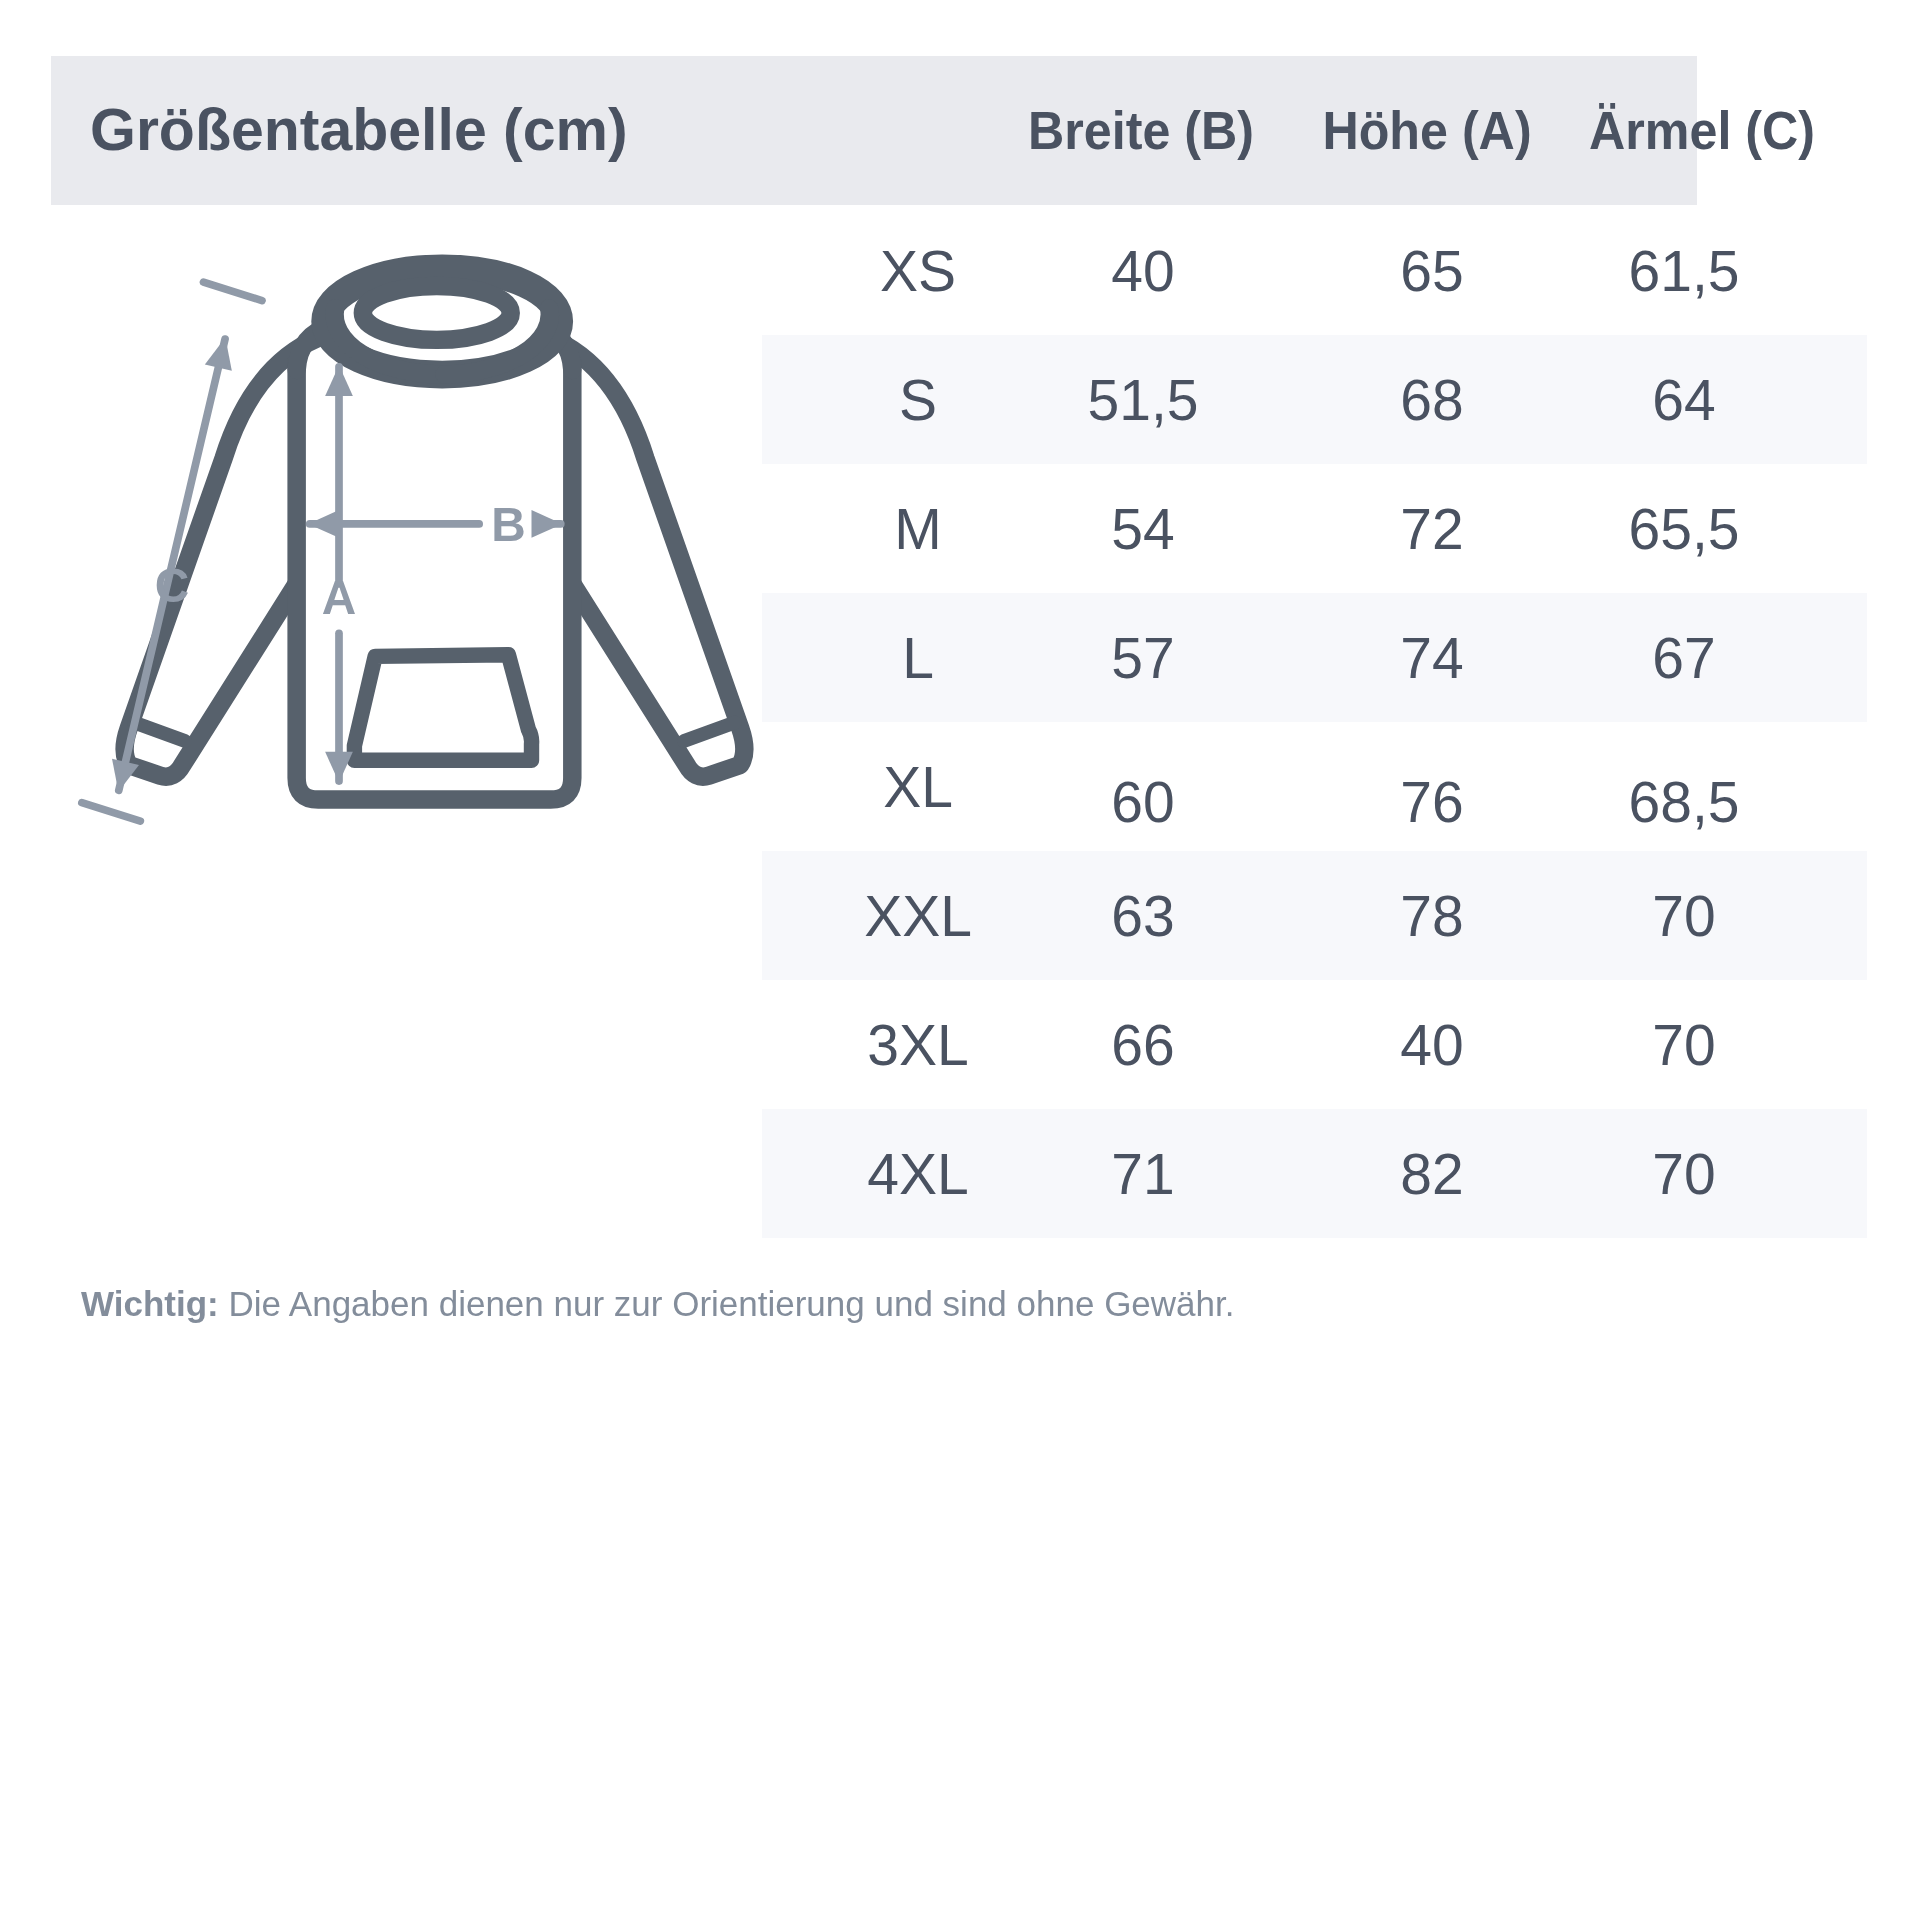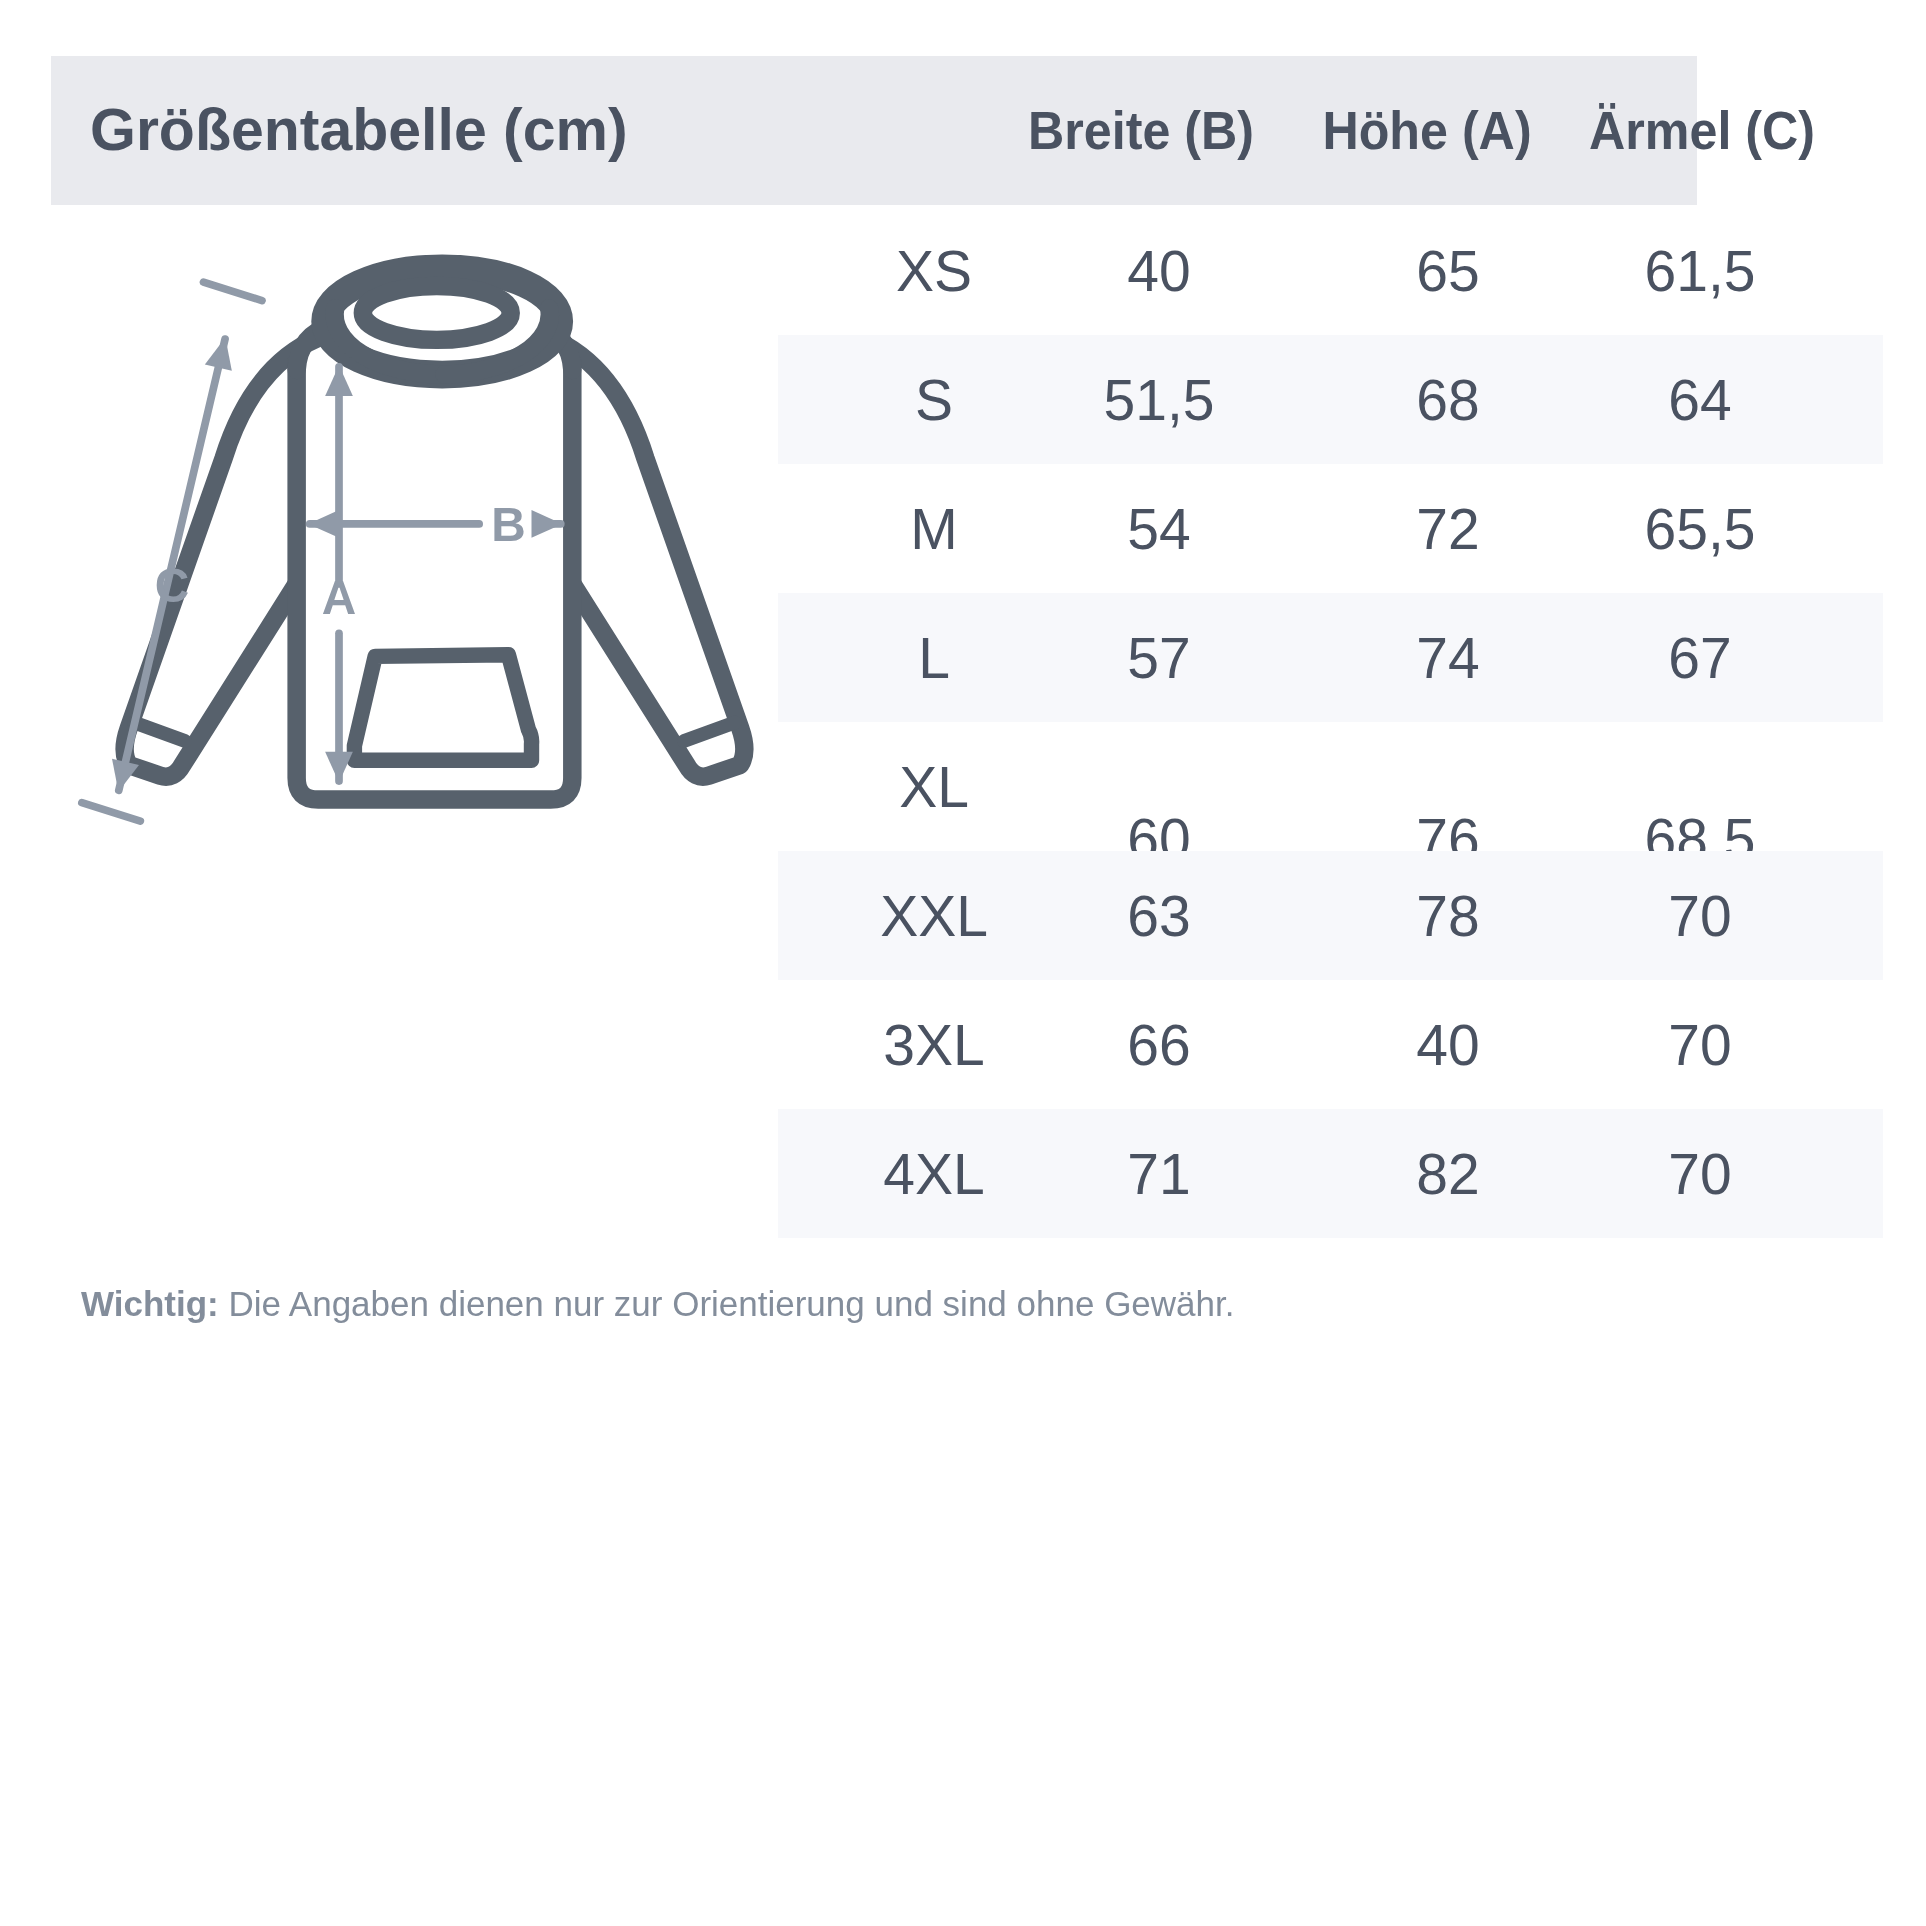--- a/index.html
+++ b/index.html
@@ -13,27 +13,27 @@
   
   .header-bar{position:absolute;left:51px;top:56px;width:1646px;height:149px;
               background:var(--header_bg);}
   .title{position:absolute;left:39px;top:0;height:149px;line-height:149px;
          font-size:59px;font-weight:bold;color:var(--text_dark);white-space:nowrap;}
   .col-head{position:absolute;top:0;height:149px;line-height:149px;font-size:54px;
             font-weight:bold;white-space:nowrap;transform:translateX(-50%) scaleX(.93);}
   .col-head.c1{left:1090px;} .col-head.c2{left:1376px;} .col-head.c3{left:1651px;}
 
   
-  .size-table{position:absolute;left:778px;top:206px;width:1105px;height:1033px;}
+  .size-table{position:absolute;left:762px;top:206px;width:1105px;height:1033px;}
   .row{position:relative;width:100%;height:129px;}
   .row.stripe{background:var(--stripe_bg);}
   .cell{position:absolute;top:50%;transform:translate(-50%,-50%);font-size:57px;
         color:var(--text_dark);white-space:nowrap;}
   .cell.size{left:156px;} .cell.vb{left:381px;} .cell.vh{left:670px;} .cell.va{left:922px;}
-  .row.nudge .cell.vb,.row.nudge .cell.vh,.row.nudge .cell.va{top:calc(50% + 15.4px);margin-top:37px;}
+  .row.nudge .cell.vb,.row.nudge .cell.vh,.row.nudge .cell.va{top:calc(50% + 15.4px);}
 
   
   .hoodie-svg{position:absolute;left:46px;top:239px;width:740px;height:693px;}
   .ol{stroke:var(--outline);fill:none;stroke-linecap:round;stroke-linejoin:round;}
   .olf{stroke:var(--outline);fill:#fff;stroke-linecap:round;stroke-linejoin:round;}
   .ar{stroke:var(--arrow);fill:none;stroke-width:10;stroke-linecap:round;}
   .arlbl{fill:var(--arrow);font-family:"Liberation Sans", sans-serif;font-size:62px;
          font-weight:700;text-anchor:middle;}
   #ah path{fill:var(--arrow);}
 

